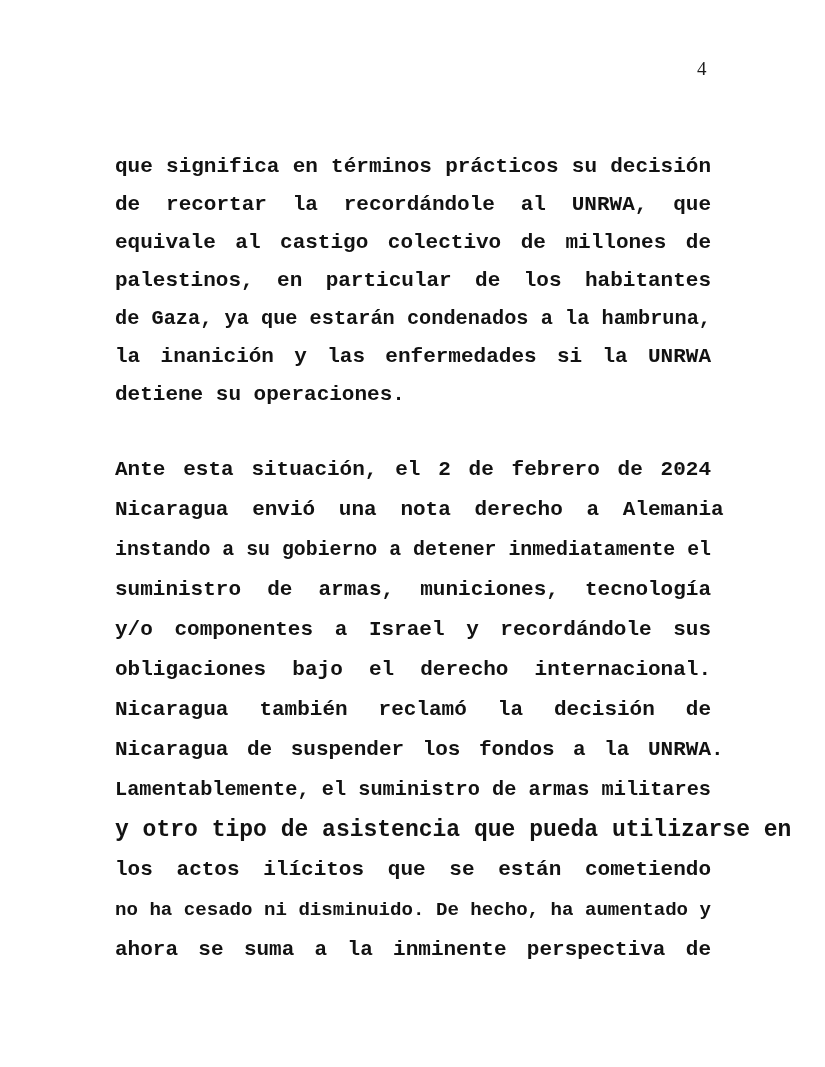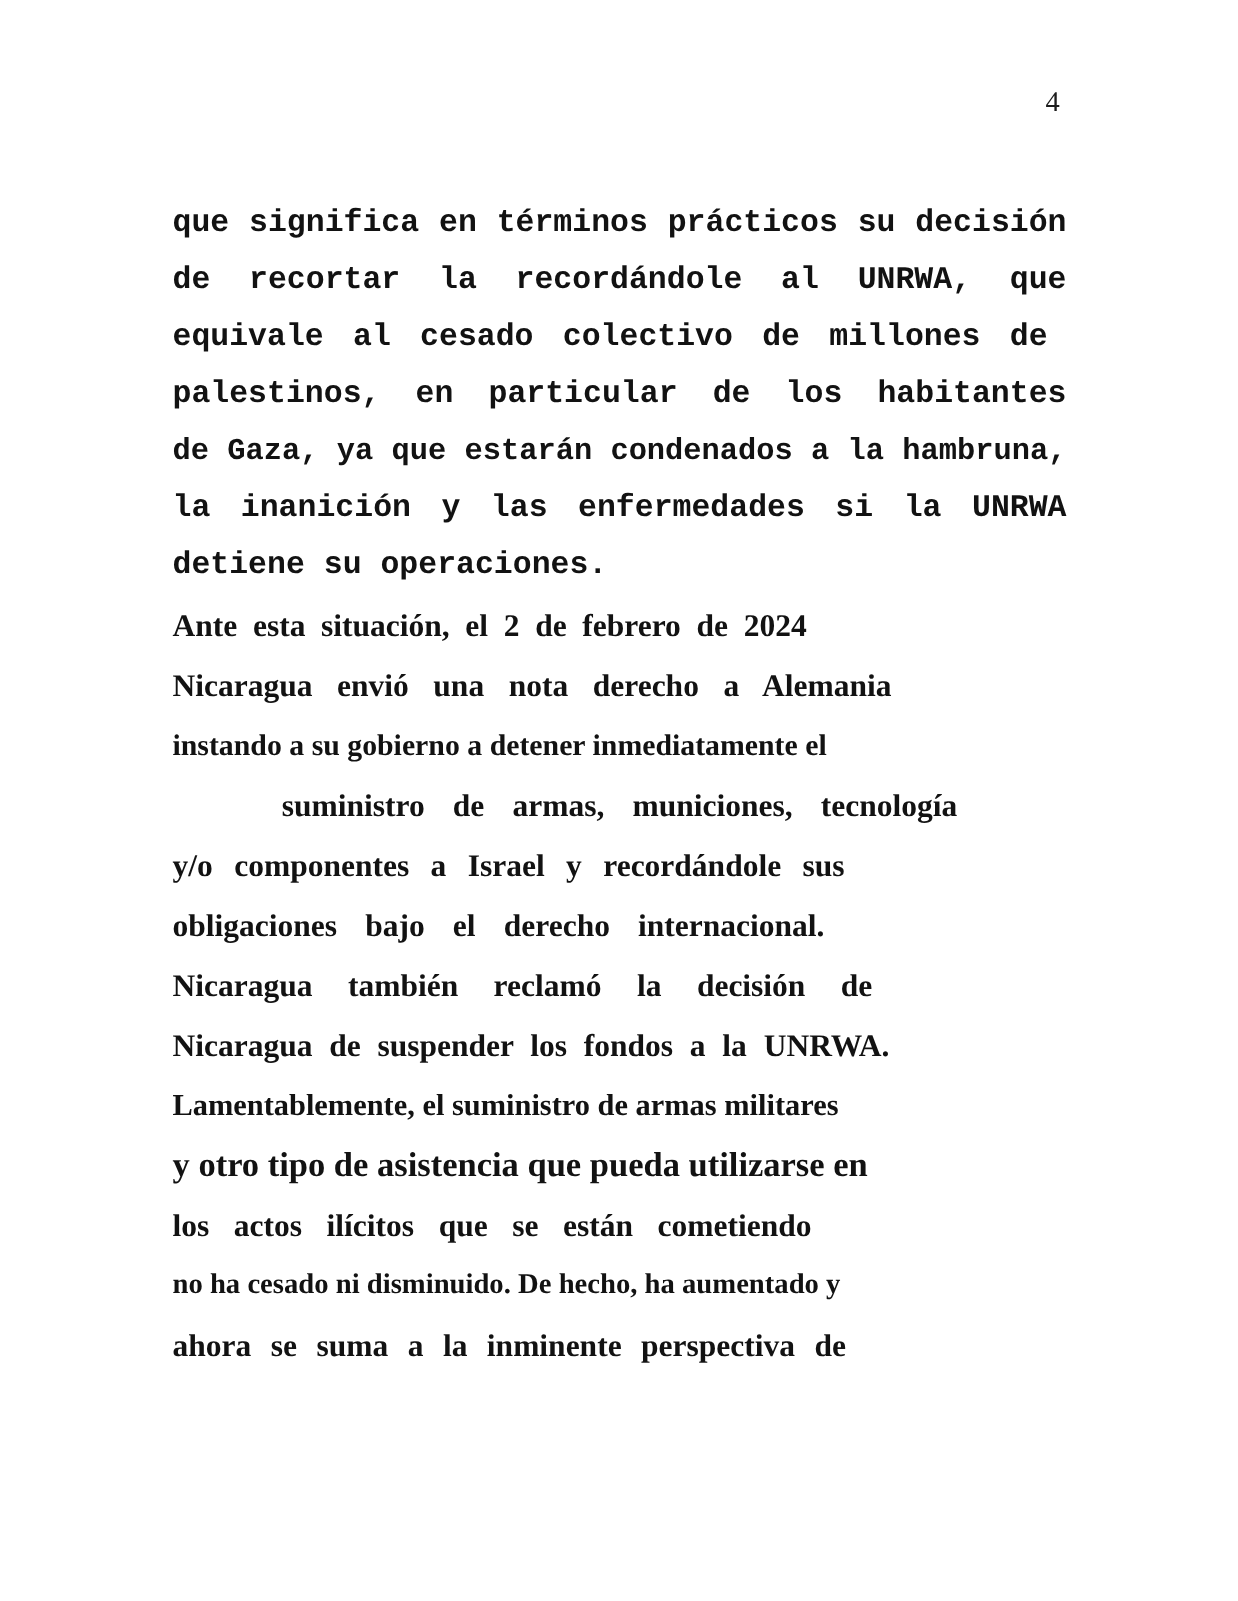--- a/index.html
+++ b/index.html
@@ -21,21 +21,21 @@
       top: 58px;
       left: 697px;
       font-family: "Liberation Serif", "DejaVu Serif", serif;
       font-size: 19px;
       font-weight: 400;
       color: #1c1c1c;
     }
     .content {
       position: absolute;
       left: 115px;
-      top: 131px;
+      top: 148px;
       width: 596px;
     }
     .para {
       margin: 0;
       padding: 0;
     }
     .line {
       font-size: 21px;
       font-weight: 700;
       white-space: nowrap;
@@ -44,40 +44,40 @@
     }
     .para1 .line {
       height: 38px;
       line-height: 38px;
     }
     .para2 .line {
       height: 40px;
       line-height: 40px;
     }
     .para2 {
-      font-family: Liberation Serif, serif;
+      margin-top: 36px;
     }
     
     .line.flush {
       text-align: left;
     }
   </style>
 </head>
 <body>
 
 <div class="page">
 
   <div class="page-number">4</div>
 
   <div class="content">
 
     <div class="para para1">
       <div class="line" style="word-spacing: 0.62px;">que significa en términos prácticos su decisión</div>
       <div class="line" style="word-spacing: 13.22px;">de recortar la recordándole al UNRWA, que</div>
-      <div class="line" style="word-spacing: 6.92px;">equivale al cesado colectivo de millones de</div>
+      <div class="line" style="word-spacing: 6.92px;">equivale al castigo colectivo de millones de</div>
       <div class="line" style="word-spacing: 10.82px;">palestinos, en particular de los habitantes</div>
       <div class="line" style="font-size: 20.27px; word-spacing: 0.01px;">de Gaza, ya que estarán condenados a la hambruna,</div>
       <div class="line" style="word-spacing: 7.73px;">la inanición y las enfermedades si la UNRWA</div>
       <div class="line flush">detiene su operaciones.</div>
     </div>
 
     <div class="para para2">
       <div class="line" style="word-spacing: 5.19px;">Ante esta situación, el 2 de febrero de 2024</div>
       <div class="line" style="word-spacing: 11.12px;">Nicaragua envió una nota derecho a Alemania</div>
       <div class="line" style="font-size: 19.86px; word-spacing: 0.02px;">instando a su gobierno a detener inmediatamente el</div>

